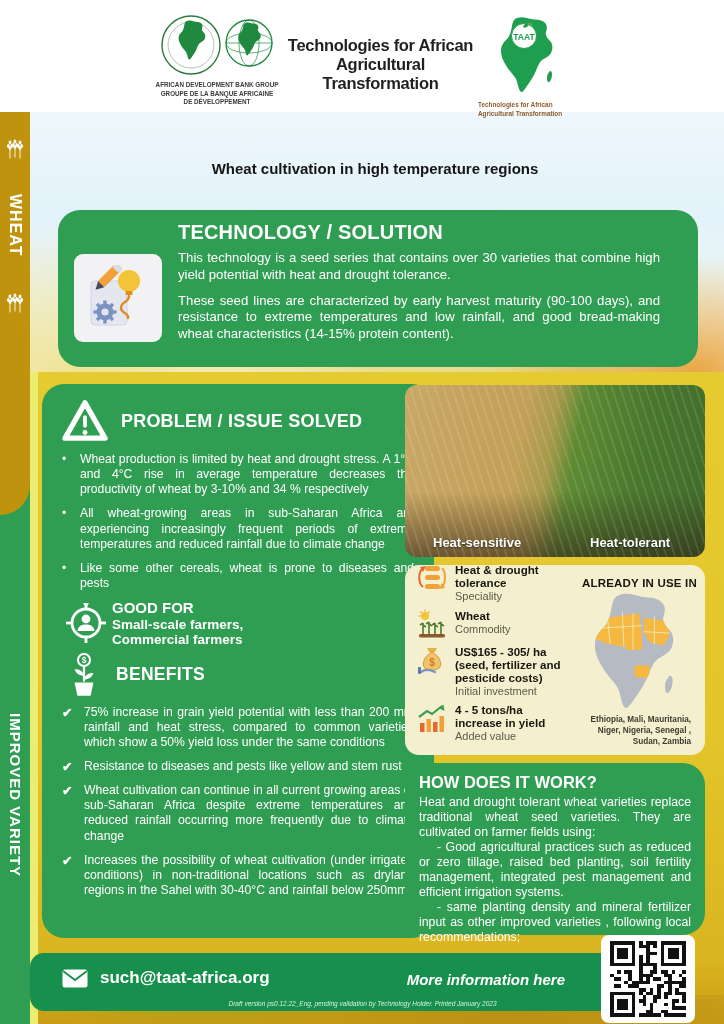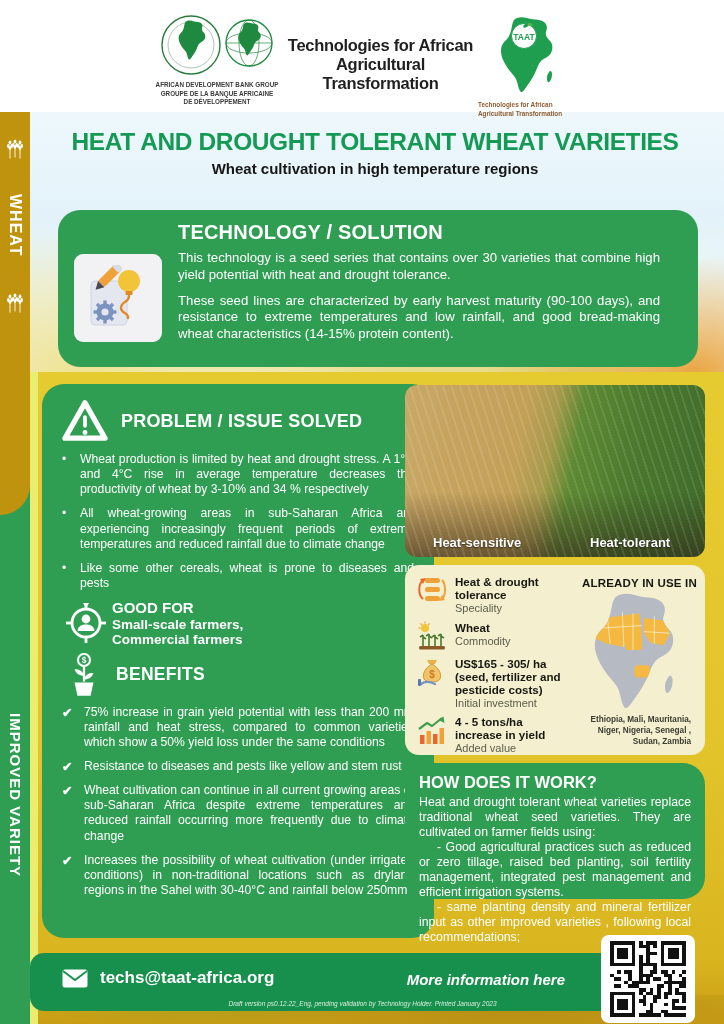--- a/index.html
+++ b/index.html
@@ -81,31 +81,31 @@
       repeating-linear-gradient(72deg, rgba(255,255,255,.10) 0 2px, rgba(0,0,0,0) 2px 8px),
       linear-gradient(to bottom, rgba(0,0,0,0) 62%, rgba(50,38,24,.62) 100%),
       linear-gradient(100deg, #c9a766 0%, #c2a057 38%, #a89a4c 47%, #5e8a33 55%, #49772d 75%, #3f6b2a 100%);
   }
   .photo-label { position:absolute; bottom:7px; color:#fff; font-weight:bold; font-size:13px;
     text-shadow:0 1px 2px rgba(0,0,0,.6); }
   .pl-left { left:28px; } .pl-right { left:185px; }
 
   .spec-card { position:absolute; left:405px; top:565px; width:300px; height:190px; background:#f4efcf;
     border-radius:14px; padding:10px 8px 6px 12px; display:flex; }
-  .spec-rows { width:152px; display:flex; flex-direction:column; justify-content:space-between; }
+  .spec-rows { width:152px; display:flex; flex-direction:column; justify-content:flex-end; }
   .spec-row { display:flex; gap:8px; align-items:flex-start; margin-bottom:6px; }
   .spec-ic { flex:0 0 30px; height:30px; }
   .spec-val { font-size:11.6px; font-weight:bold; color:#17170f; line-height:1.12; }
   .spec-lab { font-size:11px; color:#5c5c4a; line-height:1.15; margin-top:1px; }
   .map-col { flex:1; text-align:right; padding-top:2px; }
   .map-heading { font-size:11.5px; font-weight:bold; color:#17170f; letter-spacing:0.2px; }
   .map-svg { width:116px; height:122px; margin:3px auto 0 auto; display:block; }
   .map-countries { font-size:8.2px; font-weight:bold; color:#3a3a30; line-height:1.35; padding:0 6px; }
 
-  .how-box { left:405px; top:763px; width:300px; height:136px; padding:10px 14px; }
+  .how-box { left:405px; top:763px; width:300px; height:172px; padding:10px 14px; }
   .how-heading { font-size:16.5px; font-weight:bold; margin-bottom:3px; }
   .how-box p { font-size:12.3px; line-height:1.22; text-align:justify; }
   .how-point { text-indent:18px; }
 
   
   .footer-bar { position:absolute; left:30px; top:953px; width:665px; height:58px; background:#17904d;
     border-radius:14px; }
   .footer-email { position:absolute; left:32px; top:15px; display:flex; align-items:center; gap:12px;
     color:#fff; font-size:17px; font-weight:bold; text-decoration:none; }
   .footer-more { position:absolute; right:130px; top:18px; color:#fff; font-size:15px; font-weight:bold;
@@ -202,21 +202,20 @@
         <ellipse cx="34" cy="8.5" rx="2.6" ry="1.5" fill="#56b24a" transform="rotate(18 34 8.5)"></ellipse>
         <text x="28" y="23.5" text-anchor="middle" font-size="8.5" font-weight="bold" fill="#1f9e4f" font-family="Liberation Sans, sans-serif">TAAT</text>
       </svg>
       <div class="taat-cap">
         <div>Technologies for African</div>
         <div>Agricultural Transformation</div>
       </div>
     </div>
   </div>
 
-  <div class="hero-title">HEAT AND DROUGHT TOLERANT WHEAT VARIETIES</div>
   <div class="hero-sub">Wheat cultivation in high temperature regions</div>
 
   <div class="green-box tech-box">
     <div class="tech-icon-card">
       <svg width="66" height="66" viewBox="0 0 66 66">
         <rect x="6" y="16" width="36" height="44" rx="4" fill="#e4e7f0"></rect>
         <rect x="6" y="16" width="36" height="44" rx="4" fill="none" stroke="#cfd4e2" stroke-width="1"></rect>
         <circle cx="44" cy="16" r="11" fill="#f2c437"></circle>
         <rect x="40.5" y="26" width="7" height="4" rx="1" fill="#e08a28"></rect>
         <path d="M44 31 C44 38 36 36 36 43 C36 49 44 47 43 53" fill="none" stroke="#e08a28" stroke-width="2.4" stroke-linecap="round"></path>
@@ -434,21 +433,21 @@
     <p class="how-point">- Good agricultural practices such as reduced or zero  tillage, raised bed planting, soil fertility management, integrated pest management and efficient irrigation systems.</p>
     <p class="how-point">- same planting density and mineral fertilizer input as other improved varieties , following local recommendations;</p>
   </div>
 
   <div class="footer-bar">
     <a class="footer-email" href="#">
       <svg width="26" height="19" viewBox="0 0 26 19">
         <rect x="0.5" y="0.5" width="25" height="18" rx="2.5" fill="#fff"></rect>
         <path d="M1 2 L13 11 L25 2" fill="none" stroke="#17904d" stroke-width="1.8"></path>
       </svg>
-      <span>techs@taat-africa.org</span>
+      <span>such@taat-africa.org</span>
     </a>
     <div class="footer-more">More information here</div>
     <div class="footer-draft">Draft version ps0.12.22_Eng, pending validation by Technology Holder. Printed January 2023</div>
   </div>
   <div class="qr-card">
       <svg viewBox="0 0 21 21" shape-rendering="crispEdges" fill="#111">
         <rect x="0" y="0" width="7" height="7"></rect>
         <rect x="1" y="1" width="5" height="5" fill="#fff"></rect>
         <rect x="2" y="2" width="3" height="3"></rect>
         <rect x="14" y="0" width="7" height="7"></rect>

